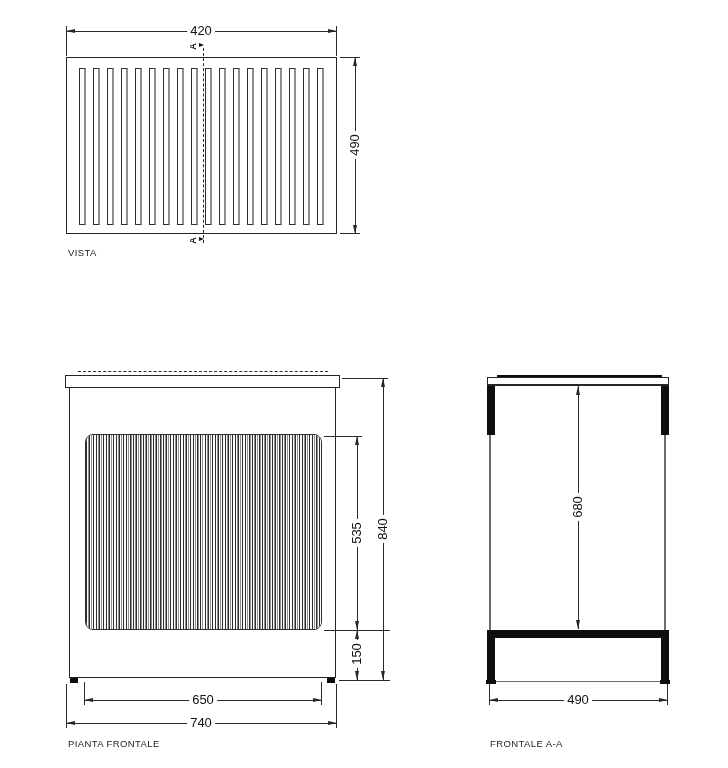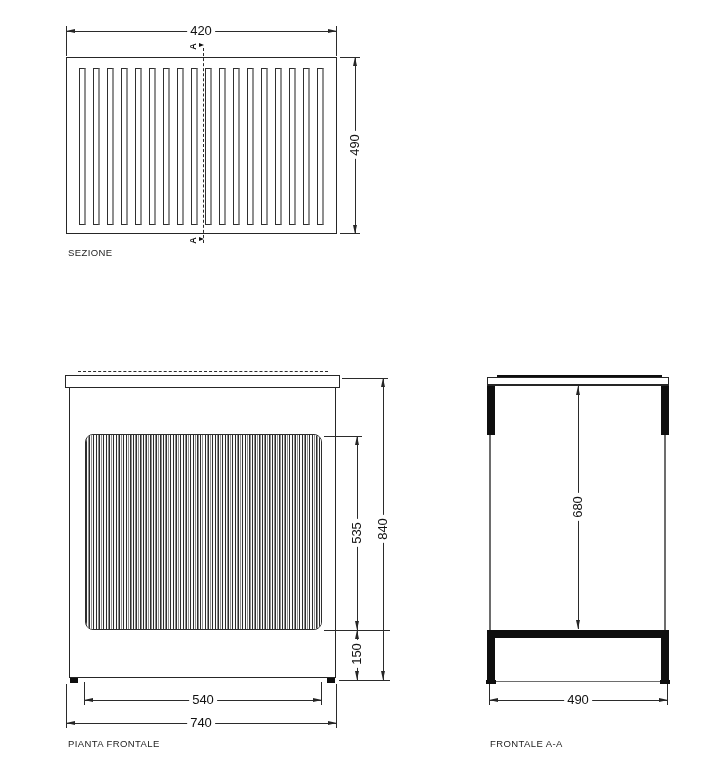--- a/index.html
+++ b/index.html
@@ -81,21 +81,21 @@
   <div class="marker" style="left:190px;top:236px;">A</div>
   <div class="markerArr" style="left:199px;top:237px;"></div>
 
   <div class="hline" style="left:340px;top:57px;width:20px;"></div>
   <div class="hline" style="left:340px;top:233px;width:20px;"></div>
   <div class="vline" style="left:355px;top:57px;height:177px;"></div>
   <div class="aU" style="left:353px;top:57px;"></div>
   <div class="aD" style="left:353px;top:225px;"></div>
   <div class="dimtext v" style="left:355px;top:145px;">490</div>
 
-  <div class="viewlabel" style="left:68px;top:247px;">SEZIONE</div>
+  <div class="viewlabel" style="left:68px;top:247px;">VISTA</div>
 
   <div class="dashH" style="left:78px;top:371px;width:250px;"></div>
 
   <div class="outline" style="left:65px;top:375px;width:275px;height:13px;"></div>
 
   <div class="outline" style="left:69px;top:388px;width:267px;height:290px;border-top:none;"></div>
 
   <div class="panel" style="left:85px;top:434px;width:237px;height:196px;">
     <div class="ribs"></div>
     <div class="ribs"></div>
@@ -121,21 +121,21 @@
   <div class="vline" style="left:383px;top:378px;height:302px;"></div>
   <div class="aU" style="left:381px;top:378px;"></div>
   <div class="aD" style="left:381px;top:671px;"></div>
   <div class="dimtext v" style="left:383px;top:529px;">840</div>
 
   <div class="vline" style="left:84px;top:682px;height:23px;"></div>
   <div class="vline" style="left:321px;top:682px;height:23px;"></div>
   <div class="hline" style="left:84px;top:700px;width:238px;"></div>
   <div class="aL" style="left:84px;top:697.5px;"></div>
   <div class="aR" style="left:313px;top:697.5px;"></div>
-  <div class="dimtext" style="left:203px;top:700px;">540</div>
+  <div class="dimtext" style="left:203px;top:700px;">650</div>
 
   <div class="vline" style="left:66px;top:684px;height:44px;"></div>
   <div class="vline" style="left:336px;top:684px;height:44px;"></div>
   <div class="hline" style="left:66px;top:723px;width:271px;"></div>
   <div class="aL" style="left:66px;top:720.5px;"></div>
   <div class="aR" style="left:328px;top:720.5px;"></div>
   <div class="dimtext" style="left:201px;top:723px;text-align:center;">740</div>
 
   <div class="viewlabel" style="left:68px;top:738px;">PIANTA FRONTALE</div>
 

